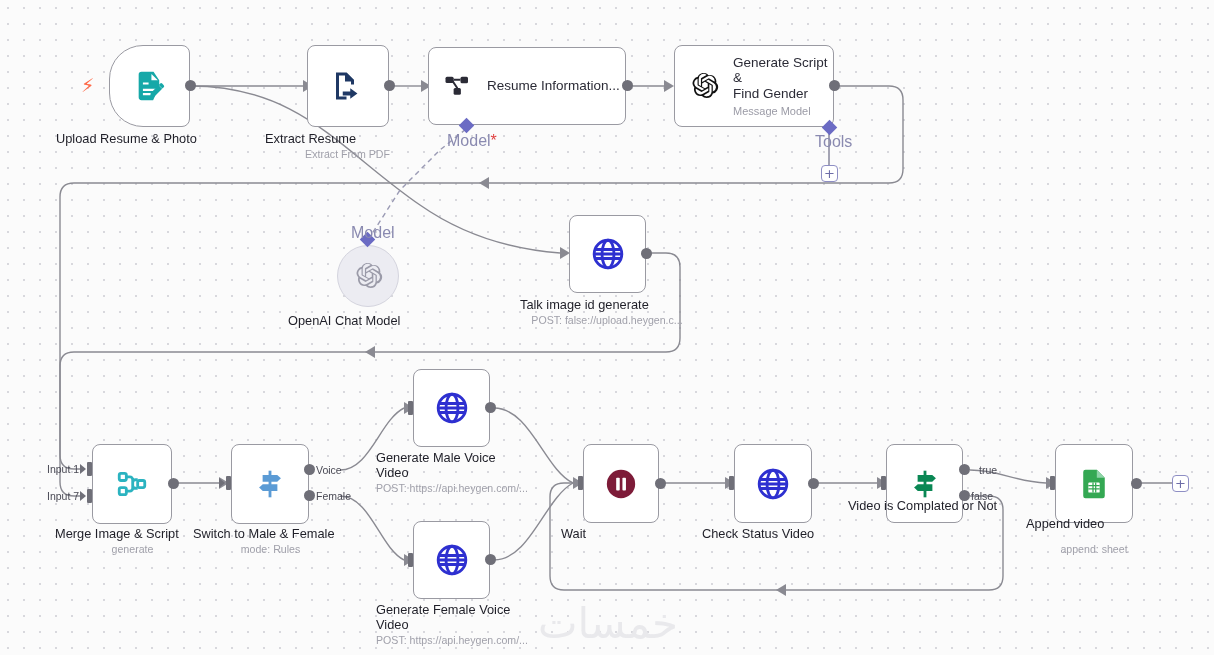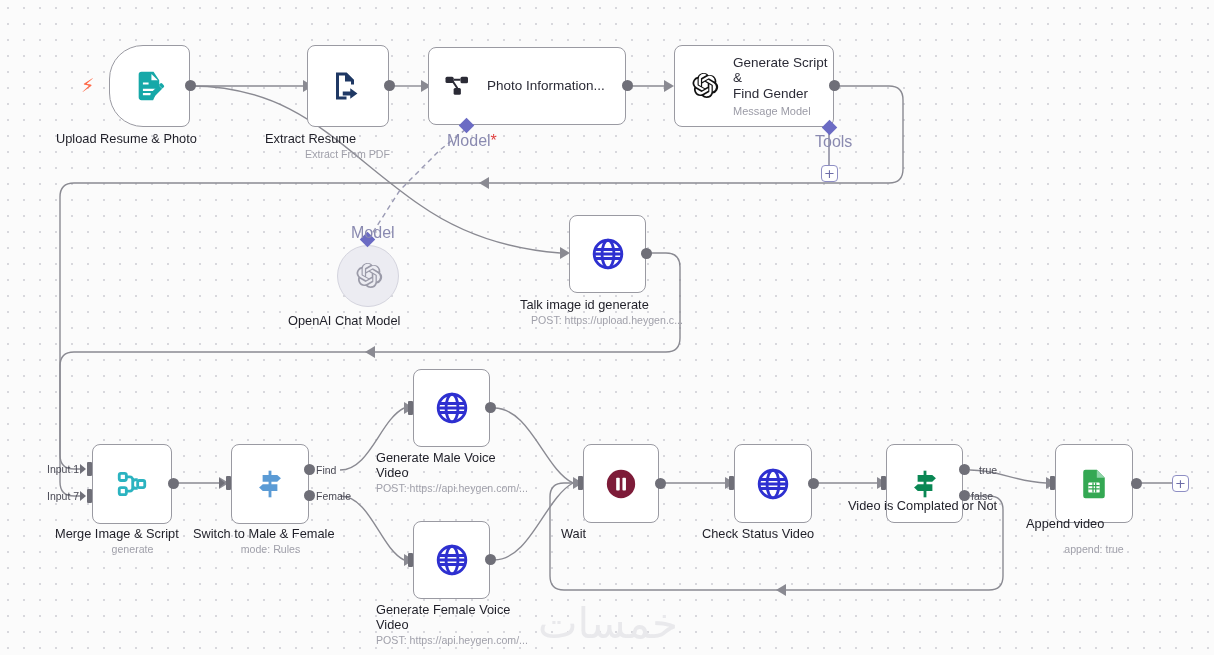--- a/index.html
+++ b/index.html
@@ -235,21 +235,21 @@
   <div class="node wide" style="left:428px; top:47px; width:198px; height:78px;">
     <span class="node-icon">
       <svg width="30" height="30" viewBox="0 0 24 24">
         <rect x="2" y="4.5" width="6.5" height="5" rx="1.2" fill="#2b2b36"></rect>
         <rect x="14" y="4.5" width="6" height="5.2" rx="1.2" fill="#2b2b36"></rect>
         <rect x="8.5" y="13.5" width="5.8" height="5.4" rx="1.2" fill="#2b2b36"></rect>
         <path d="M8.5 7h5.5M7.5 7.8l4 6" stroke="#2b2b36" stroke-width="1.6" fill="none"></path>
       </svg>
     </span>
     <span class="node-inner-text">
-      <span class="node-inner-title">Photo Information...</span>
+      <span class="node-inner-title">Resume Information...</span>
     </span>
   </div>
   <div class="port-out" style="left:622px; top:80px;"></div>
 
   <div class="diamond" style="left:461px; top:120px;"></div>
   <div class="diamond-label" style="left:447px; top:132px;"><span>Model</span><span class="req-star">*</span></div>
 
   <div class="node wide" style="left:674px; top:45px; width:160px; height:82px;">
     <span class="node-icon">
       <svg width="30" height="30" viewBox="0 0 24 24">
@@ -283,21 +283,21 @@
     <span class="node-icon">
       <svg width="36" height="36" viewBox="0 0 24 24">
         <circle cx="12" cy="12" r="9.2" fill="none" stroke="#2e30d0" stroke-width="1.9"></circle>
         <ellipse cx="12" cy="12" rx="4" ry="9.2" fill="none" stroke="#2e30d0" stroke-width="1.9"></ellipse>
         <path d="M3 9h18M3 15h18M2.8 12h18.4" stroke="#2e30d0" stroke-width="1.9" fill="none"></path>
       </svg>
     </span>
   </div>
   <div class="port-out" style="left:641px; top:248px;"></div>
   <div class="node-label" style="left:520px; top:297px; width:175px;">Talk image id generate</div>
-  <div class="node-sublabel" style="left:512px; top:314px; width:190px;">POST: https://upload.heygen.c...</div>
+  <div class="node-sublabel" style="left:512px; top:314px; width:190px;">POST: false://upload.heygen.c...</div>
 
   <div class="node" style="left:92px; top:444px; width:80px; height:80px;">
     <span class="node-icon">
       <svg width="34" height="34" viewBox="0 0 24 24">
         <rect x="3" y="4.5" width="5" height="5" rx="1.2" fill="none" stroke="#2bb3c0" stroke-width="2"></rect>
         <rect x="3" y="14.5" width="5" height="5" rx="1.2" fill="none" stroke="#2bb3c0" stroke-width="2"></rect>
         <rect x="16" y="9.5" width="5" height="5" rx="1.2" fill="none" stroke="#2bb3c0" stroke-width="2"></rect>
         <path d="M8 7h2.5a2 2 0 0 1 2 2v4a2 2 0 0 0 2 2H16M8 17h2.5a2 2 0 0 0 2-2v-4a2 2 0 0 1 2-2H16" fill="none" stroke="#2bb3c0" stroke-width="2"></path>
       </svg>
     </span>
@@ -318,21 +318,21 @@
         <path fill="#5b9bd5" d="M11 2.6h2v18.8h-2z"></path>
         <path fill="#5b9bd5" d="M6.8 5.6h10.3l2.6 2.4-2.6 2.4H6.8z"></path>
         <path fill="#5b9bd5" d="M17.2 12.1H6.9l-2.6 2.4 2.6 2.4h10.3z"></path>
       </svg>
     </span>
   </div>
   <div class="port-in" style="left:226px; top:476px;"></div>
   <div class="port-in-tri" style="left:219px; top:478px;"></div>
   <div class="port-out" style="left:304px; top:464px;"></div>
   <div class="port-out" style="left:304px; top:490px;"></div>
-  <div class="port-label" style="left:316px; top:464px;">Find</div>
+  <div class="port-label" style="left:316px; top:464px;">Voice</div>
   <div class="port-label" style="left:316px; top:490px;">Female</div>
   <div class="node-label" style="left:193px; top:526px; width:155px;">Switch to Male &amp; Female</div>
   <div class="node-sublabel" style="left:193px; top:543px; width:155px;">mode: Rules</div>
 
   <div class="node" style="left:413px; top:369px; width:77px; height:78px;">
     <span class="node-icon">
       <svg width="36" height="36" viewBox="0 0 24 24">
         <circle cx="12" cy="12" r="9.2" fill="none" stroke="#2e30d0" stroke-width="1.9"></circle>
         <ellipse cx="12" cy="12" rx="4" ry="9.2" fill="none" stroke="#2e30d0" stroke-width="1.9"></ellipse>
         <path d="M3 9h18M3 15h18M2.8 12h18.4" stroke="#2e30d0" stroke-width="1.9" fill="none"></path>
@@ -407,17 +407,17 @@
         <path fill="#8fd4a8" d="M14 2l5.6 5.6H14V2z"></path>
         <rect x="8" y="11" width="8" height="7" rx="0.6" fill="#fff"></rect>
         <path d="M8 13.2h8M8 15.4h8M11.3 11v7M13.2 11v7" stroke="#34a853" stroke-width="0.9" fill="none"></path>
       </svg>
     </span>
   </div>
   <div class="port-in" style="left:1050px; top:476px;"></div>
   <div class="port-out" style="left:1131px; top:478px;"></div>
   <div class="plus-btn" style="left:1172px; top:475px;">+</div>
   <div class="node-label" style="left:1026px; top:516px; width:136px;">Append video</div>
-  <div class="node-sublabel" style="left:1026px; top:543px; width:136px;">append: true</div>
+  <div class="node-sublabel" style="left:1026px; top:543px; width:136px;">append: sheet</div>
 
   <div id="watermark">خمسات</div>
 
 </div>
 
 </body></html>

